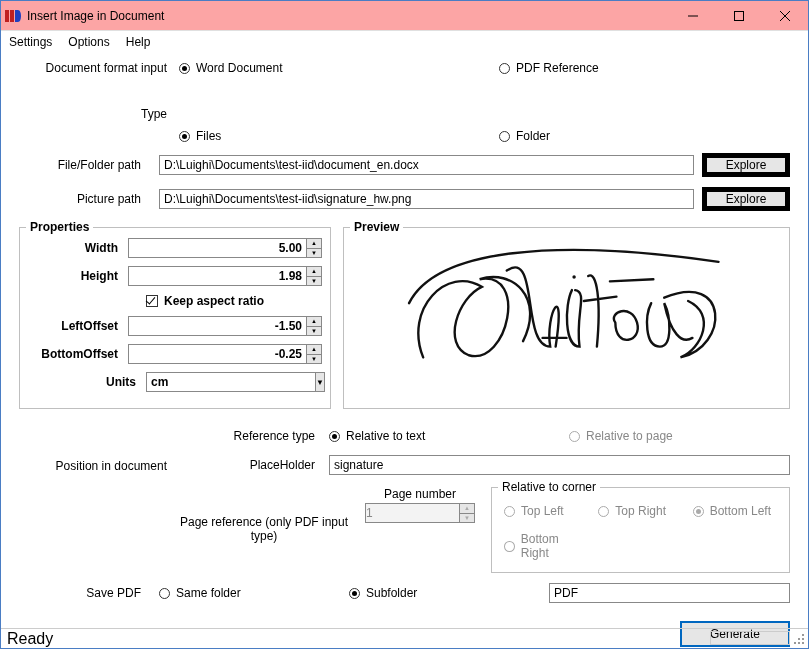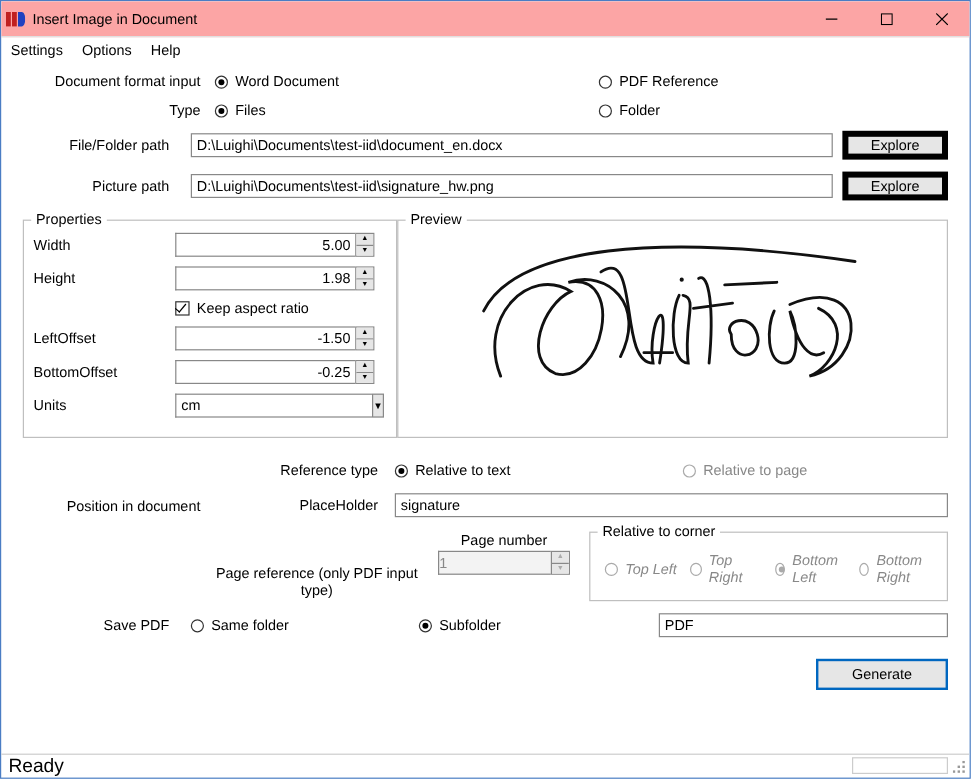--- a/index.html
+++ b/index.html
@@ -85,21 +85,21 @@
   font: inherit;
   cursor: default;
   display:inline-flex; align-items:center; justify-content:center;
   min-width: 76px;
 }
 .btn.primary { border: 2px solid #0067c0; background:#e6e6e6; min-width:110px; height:26px; }
 .spinner {
   display:flex; height:20px;
 }
 .spinner input {
-  width: 150px; border:1px solid #888; border-right:none;
+  width: 178px; border:1px solid #888; border-right:none;
   text-align:right; padding-right:4px; font:inherit; height:20px;
 }
 .spinner .arrows {
   width:16px; display:flex; flex-direction:column; border:1px solid #888;
 }
 .spinner .arrows div {
   flex:1; display:flex; align-items:center; justify-content:center;
   background:#e6e6e6; font-size:6px; line-height:1;
 }
 .spinner .arrows div:first-child { border-bottom:1px solid #888; }
@@ -111,43 +111,43 @@
 .combo input { flex:1; border:1px solid #888; border-right:none; padding:0 4px; font:inherit; height:20px; }
 .combo .drop { width:16px; border:1px solid #888; background:#e6e6e6; display:flex; align-items:center; justify-content:center; font-size:8px; }
 .fieldset {
   border: 1px solid #bfbfbf;
   position: relative;
   padding: 10px 8px 8px 8px;
 }
 .fieldset .legend {
   position:absolute; top:-8px; left:6px; background:#fff; padding:0 4px;
 }
-.props-row { display:flex; gap:0; margin-top:6px; }
+.props-row { display:flex; gap:12px; margin-top:6px;font-weight:bold; }
 .props-left { width: 312px; }
 .props-left .prow { display:flex; align-items:center; margin-bottom:8px; }
-.props-left .plabel { width:118px; padding-right:10px; }
+.props-left .plabel { width:118px; text-align:right; padding-right:10px; }
 .preview-box { flex:1; }
 .preview-img-area {
   height: 152px; background:#fff;
   display:flex; align-items:center; justify-content:center;
 }
 .preview-img-area svg { width: 100%; height: 100%; }
 .section-gap { height: 10px; }
 .pos-row { display:flex; align-items:flex-start; }
 .pos-label { width:160px; text-align:right; padding-right:12px; padding-top:30px;}
 .ref-block { flex:1; }
 .ref-row { display:flex; align-items:center; margin-bottom:12px; }
 .ref-label { width:150px; text-align:right; padding-right:14px; }
 .ref-content { flex:1; display:flex; align-items:flex-end; gap:40px; }
 .page-ref-row { display:flex; align-items:flex-start; gap:16px; }
 .page-ref-left { width: 170px; text-align:center; color:#000; }
 .page-ref-left .hint { font-size:12px; line-height:1.2; padding-top:28px; }
 .page-num-block { display:flex; flex-direction:column; gap:2px; }
 .rel-corner-box { flex:1; }
-.rel-grid { display:grid; grid-template-columns:1fr 1fr 1fr 1fr; gap:14px 10px; padding:6px 4px 4px 4px;font-style:italic; }
+.rel-grid { display:grid; grid-template-columns:1fr 1fr 1fr; gap:14px 10px; padding:6px 4px 4px 4px; }
 .statusbar {
   position:absolute; bottom:0; left:0; right:0;
   height: 20px; border-top:1px solid #ccc;
   display:flex; align-items:center; padding:0 6px;
   font-size:16px;
 }
 .statusbar .grip {
   position:absolute; right:2px; bottom:2px;
   width:12px; height:12px;
 }
@@ -208,21 +208,21 @@
           <span class="radio"></span>
           <span>PDF Reference</span>
         </div>
       </div>
     </div>
   </div>
 
   <div class="row">
     <div class="label-col">Type</div>
     <div class="right-col">
-      <div style="display:flex; flex:1;">
+      <div style="display:flex; flex:1;margin-top:44px;">
         <div class="radio-item" style="width:320px;">
           <span class="radio checked"></span>
           <span>Files</span>
         </div>
         <div class="radio-item">
           <span class="radio"></span>
           <span>Folder</span>
         </div>
       </div>
     </div>

